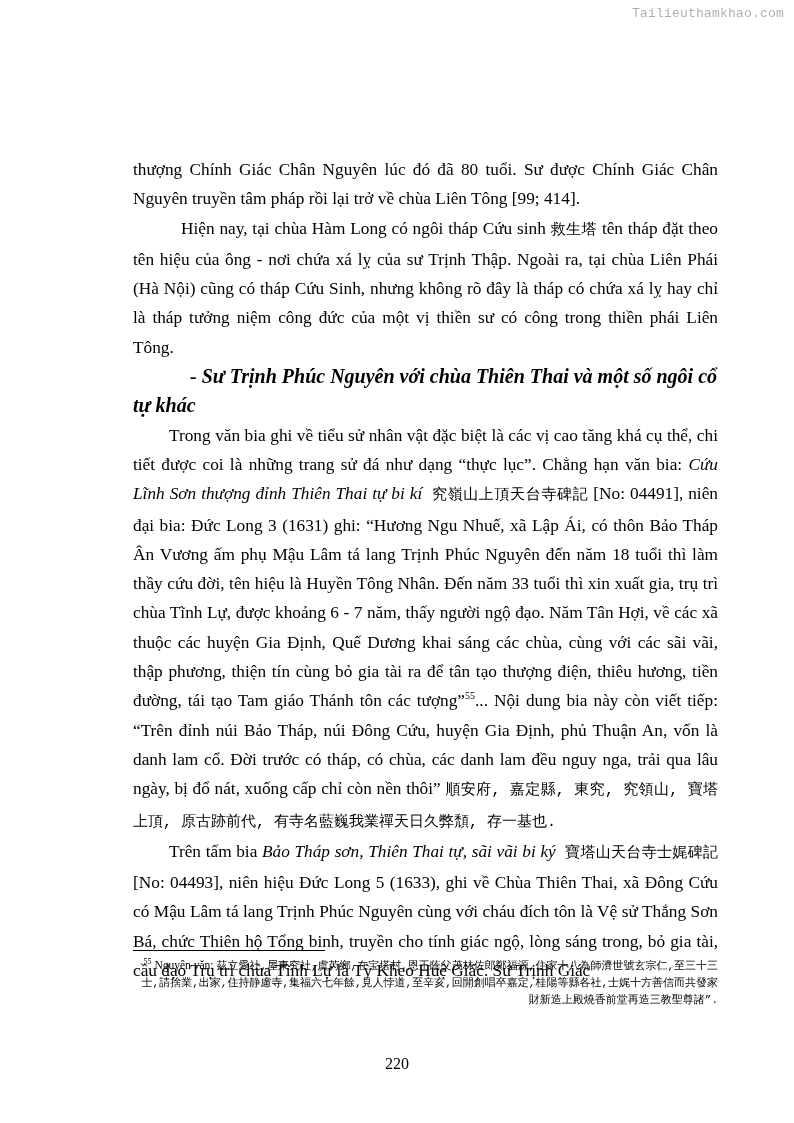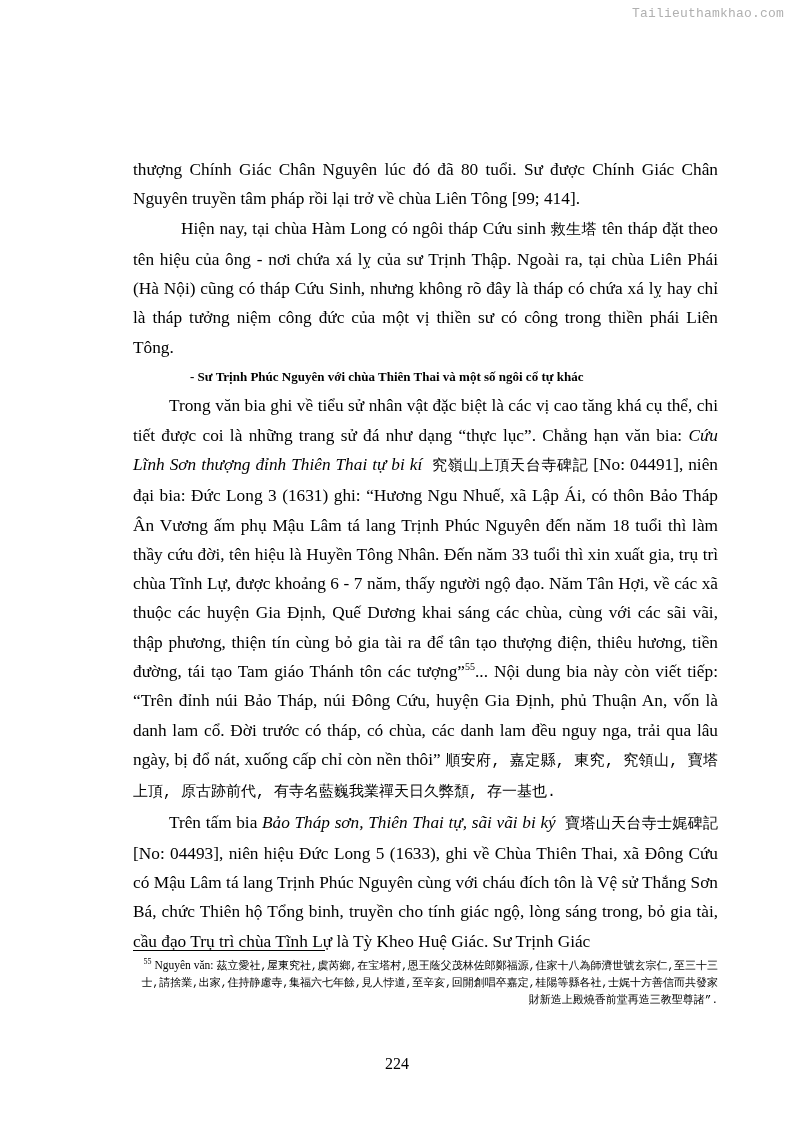--- a/index.html
+++ b/index.html
@@ -35,24 +35,25 @@
     font-size: 17.3px;
     line-height: 29.3px;
     text-align: justify;
     margin: 0;
     text-align-last: left;
   }
   .indent-large { text-indent: 48px; }
   .indent { text-indent: 36px; }
   .heading {
     font-weight: bold;
-    font-size: 13px;
+    font-size: 20px;
     line-height: 29.3px;
     margin: 0;
     text-indent: 57px;
+    font-style: italic;
   }
   .cjk {
     font-family: Liberation Mono, monospace;
     font-size: 15px;
   }
   sup.fnref {
     font-size: 10px;
     line-height: 0;
     vertical-align: super;
   }
@@ -97,13 +98,13 @@
 
   <p class="p indent"><span>Trong văn bia ghi về tiểu sử nhân vật đặc biệt là các vị cao tăng khá cụ thể, chi tiết được coi là những trang sử đá như dạng “thực lục”. Chẳng hạn văn bia: </span><i>Cứu Lĩnh Sơn thượng đỉnh Thiên Thai tự bi kí</i><span class="cjk"> 究嶺山上頂天台寺碑記</span><span> [No: 04491], niên đại bia: Đức Long 3 (1631) ghi: “Hương Ngu Nhuế, xã Lập Ái, có thôn Bảo Tháp Ân Vương ấm phụ Mậu Lâm tá lang Trịnh Phúc Nguyên đến năm 18 tuổi thì làm thầy cứu đời, tên hiệu là Huyền Tông Nhân. Đến năm 33 tuổi thì xin xuất gia, trụ trì chùa Tĩnh Lự, được khoảng 6 - 7 năm, thấy người ngộ đạo. Năm Tân Hợi, về các xã thuộc các huyện Gia Định, Quế Dương khai sáng các chùa, cùng với các sãi vãi, thập phương, thiện tín cùng bỏ gia tài ra để tân tạo thượng điện, thiêu hương, tiền đường, tái tạo Tam giáo Thánh tôn các tượng”</span><sup class="fnref">55</sup><span>... Nội dung bia này còn viết tiếp: “Trên đỉnh núi Bảo Tháp, núi Đông Cứu, huyện Gia Định, phủ Thuận An, vốn là danh lam cổ. Đời trước có tháp, có chùa, các danh lam đều nguy nga, trải qua lâu ngày, bị đổ nát, xuống cấp chỉ còn nền thôi” </span><span class="cjk">順安府, 嘉定縣, 東究, 究領山, 寶塔上頂, 原古跡前代, 有寺名藍巍我業禪天日久弊頹, 存一基也.</span></p>
 
   <p class="p indent"><span>Trên tấm bia </span><i>Bảo Tháp sơn, Thiên Thai tự, sãi vãi bi ký</i><span class="cjk"> 寶塔山天台寺士娓碑記</span><span> [No: 04493], niên hiệu Đức Long 5 (1633), ghi về Chùa Thiên Thai, xã Đông Cứu có Mậu Lâm tá lang Trịnh Phúc Nguyên cùng với cháu đích tôn là Vệ sử Thắng Sơn Bá, chức Thiên hộ Tổng binh, truyền cho tính giác ngộ, lòng sáng trong, bỏ gia tài, cầu đạo Trụ trì chùa Tĩnh Lự là Tỳ Kheo Huệ Giác. Sư Trịnh Giác</span></p>
 </div>
 
 <div class="footnote-rule"></div>
 
 <div class="footnote"><sup>55</sup><span> Nguyên văn: </span><span class="cjk">茲立愛社,屋東究社,虞芮鄉,在宝塔村,恩王蔭父茂林佐郎鄭福源,住家十八為師濟世號玄宗仁,至三十三士,請捨業,出家,住持静慮寺,集福六七年餘,見人悖道,至辛亥,回開創唱卒嘉定,桂陽等縣各社,士娓十方善信而共發家財新造上殿燒香前堂再造三教聖尊諸”.</span></div>
 
-<div class="page-number">224</div>
+<div class="page-number">220</div>
 
 </body></html>

